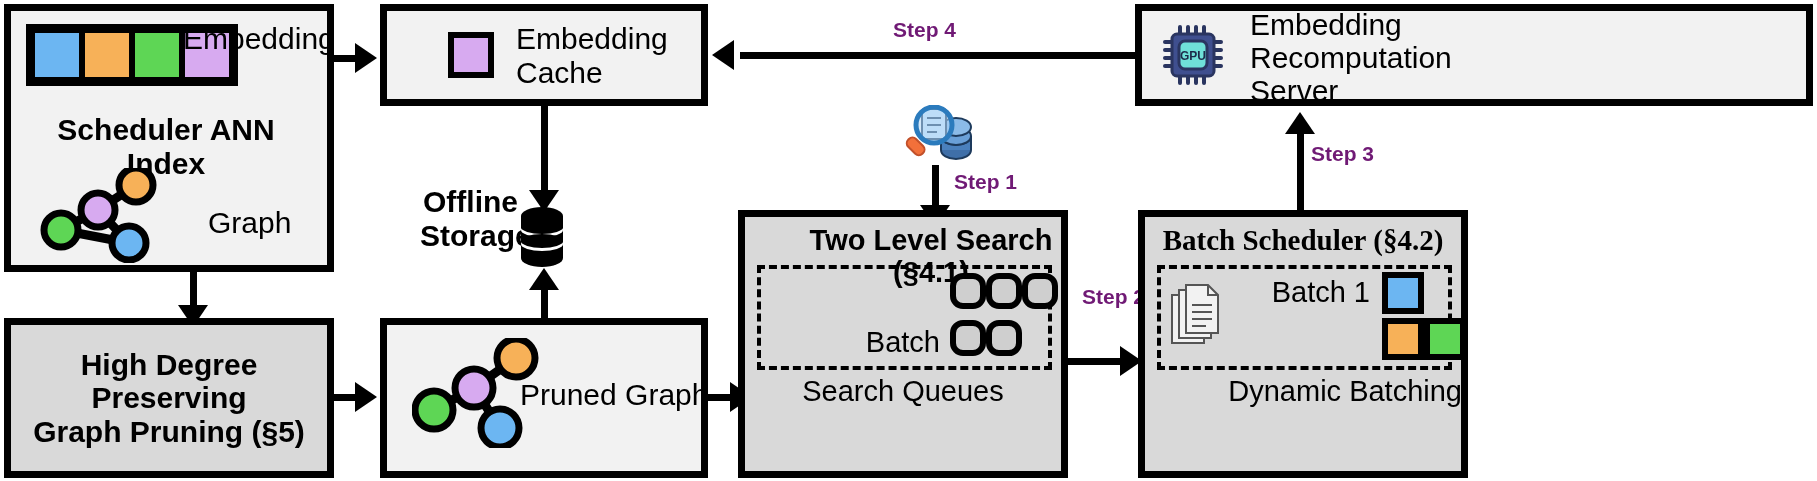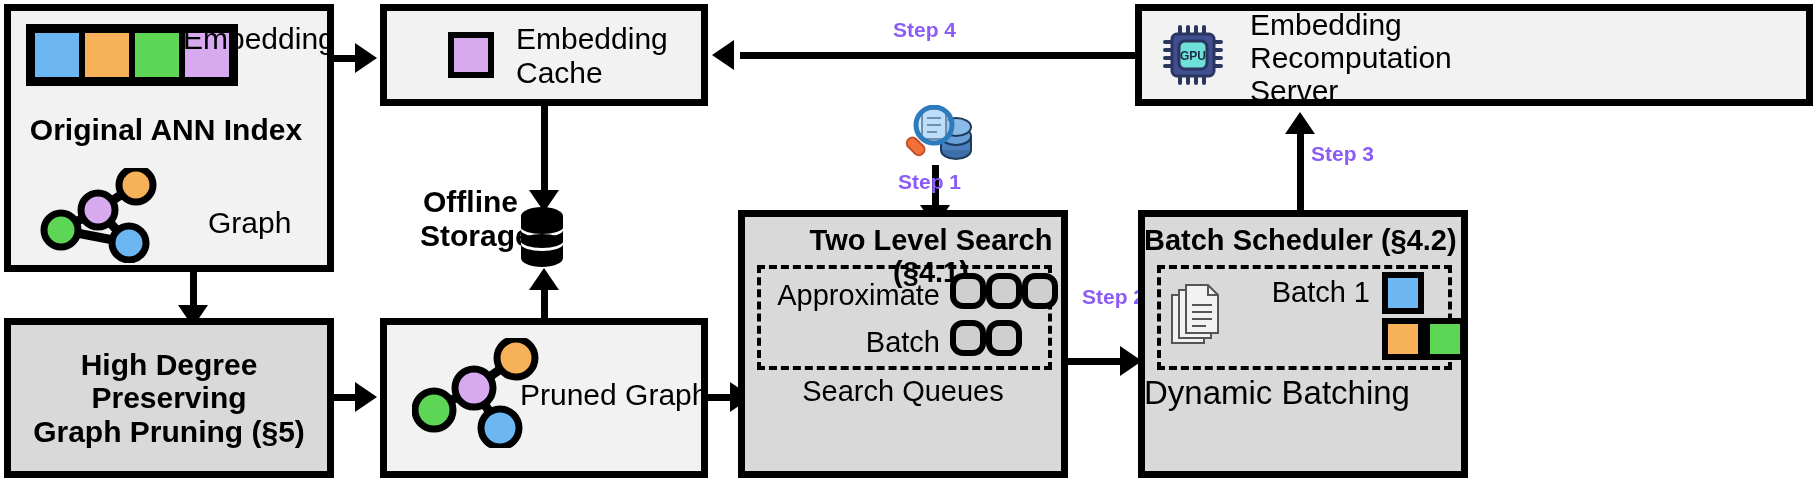--- a/index.html
+++ b/index.html
@@ -14,21 +14,21 @@
   .c{display:flex;align-items:center;justify-content:center;text-align:center;}
 
   
   .hline{position:absolute;background:#000;height:7px;}
   .vline{position:absolute;background:#000;width:7px;}
   .ar-r{position:absolute;width:0;height:0;border-top:15px solid transparent;border-bottom:15px solid transparent;border-left:22px solid #000;}
   .ar-l{position:absolute;width:0;height:0;border-top:15px solid transparent;border-bottom:15px solid transparent;border-right:22px solid #000;}
   .ar-d{position:absolute;width:0;height:0;border-left:15px solid transparent;border-right:15px solid transparent;border-top:22px solid #000;}
   .ar-u{position:absolute;width:0;height:0;border-left:15px solid transparent;border-right:15px solid transparent;border-bottom:22px solid #000;}
 
-  .steplbl{position:absolute;font-weight:bold;font-size:21px;color:#8b5cf6;white-space:nowrap;}
+  .steplbl{position:absolute;font-weight:bold;font-size:21px;color:#701a75;white-space:nowrap;}
 
   
   .strip{position:absolute;display:flex;border:6px solid #000;background:#000;}
   .strip i{display:block;width:44px;height:44px;border:3px solid #000;}
 
   .sq{position:absolute;border:6px solid #000;box-sizing:border-box;}
 
   .dashed{position:absolute;box-sizing:border-box;border:4px dashed #000;}
 
   .qcell{position:absolute;box-sizing:border-box;border:6px solid #000;border-radius:13px;background:#cfcfcf;}
@@ -45,21 +45,21 @@
 
   <div class="strip" style="left:26px;top:24px;">
     <i style="background:#6cb6f2;"></i>
     <i style="background:#f7b158;"></i>
     <i style="background:#5ed655;"></i>
     <i style="background:#d7aaf0;"></i>
   </div>
 
   <div class="lbl" style="left:183px;top:22px;font-size:30px;">Embedding</div>
 
-  <div class="lbl" style="left:16px;top:113px;width:300px;text-align:center;font-size:30px;font-weight:bold;">Original ANN Index</div>
+  <div class="lbl" style="left:16px;top:113px;width:300px;text-align:center;font-size:30px;font-weight:bold;">Scheduler ANN Index</div>
 
   <div class="svgwrap" style="left:36px;top:168px;">
     <svg width="125" height="95" viewBox="0 0 125 95">
       <g stroke="#000" stroke-width="9" stroke-linecap="round">
         <line x1="25" y1="62" x2="62" y2="42"></line>
         <line x1="62" y1="42" x2="100" y2="17"></line>
         <line x1="62" y1="42" x2="93" y2="75"></line>
         <line x1="25" y1="62" x2="93" y2="75"></line>
       </g>
       <circle cx="100" cy="17" r="17" fill="#f7b158" stroke="#000" stroke-width="7"></circle>
@@ -142,44 +142,43 @@
         <line x1="27" y1="20" x2="41" y2="20"></line>
         <line x1="27" y1="27" x2="37" y2="27"></line>
       </g>
       <circle cx="34" cy="20" r="18" fill="#aed6f5" fill-opacity="0.55" stroke="#2b7bbd" stroke-width="5"></circle>
       <rect x="6" y="36" width="20" height="11" rx="5" transform="rotate(45 16 41)" fill="#f2703a" stroke="#c1502a" stroke-width="2"></rect>
     </svg>
   </div>
 
   <div class="vline" style="left:932px;top:165px;height:46px;"></div>
   <div class="ar-d" style="left:920px;top:205px;"></div>
-  <div class="steplbl" style="left:898px;top:170px;">Step 1</div>
+  <div class="steplbl" style="left:954px;top:170px;">Step 1</div>
 
   <div class="box box-gray" style="left:738px;top:210px;width:330px;height:268px;"></div>
   <div class="lbl" style="left:772px;top:224px;width:318px;text-align:center;font-size:29px;font-weight:bold;">Two Level Search (§4.1)</div>
 
   <div class="dashed" style="left:757px;top:265px;width:295px;height:105px;"></div>
 
-  <div class="lbl" style="left:762px;top:279px;width:178px;text-align:right;font-size:29px;">Approximate</div>
   <div class="qcell" style="left:950px;top:273px;width:36px;height:36px;"></div>
   <div class="qcell" style="left:986px;top:273px;width:36px;height:36px;"></div>
   <div class="qcell" style="left:1022px;top:273px;width:36px;height:36px;"></div>
 
   <div class="lbl" style="left:762px;top:326px;width:178px;text-align:right;font-size:29px;">Batch</div>
   <div class="qcell" style="left:950px;top:320px;width:36px;height:36px;"></div>
   <div class="qcell" style="left:986px;top:320px;width:36px;height:36px;"></div>
 
   <div class="lbl" style="left:744px;top:375px;width:318px;text-align:center;font-size:29px;">Search Queues</div>
 
   <div class="hline" style="left:1068px;top:358px;width:62px;"></div>
   <div class="ar-r" style="left:1120px;top:346px;"></div>
   <div class="steplbl" style="left:1082px;top:285px;">Step 2</div>
 
   <div class="box box-gray" style="left:1138px;top:210px;width:330px;height:268px;"></div>
-  <div class="lbl" style="left:1144px;top:224px;width:318px;font-size:29px;font-weight:bold;">Batch Scheduler (§4.2)</div>
+  <div class="lbl" style="left:1144px;top:224px;width:318px;text-align:center;font-size:29px;font-weight:bold;font-family:Liberation Serif, serif;">Batch Scheduler (§4.2)</div>
 
   <div class="dashed" style="left:1157px;top:265px;width:295px;height:105px;"></div>
 
   <div class="svgwrap" style="left:1168px;top:283px;">
     <svg width="56" height="66" viewBox="0 0 56 66">
       <g fill="#f2f2f2" stroke="#555" stroke-width="2">
         <path d="M4 12 h22 l10 10 v38 h-32 z"></path>
         <path d="M11 7 h22 l10 10 v38 h-32 z"></path>
         <path d="M18 2 h22 l10 10 v38 h-32 z"></path>
       </g>
@@ -192,21 +191,21 @@
       </g>
     </svg>
   </div>
 
   <div class="lbl" style="left:1240px;top:276px;width:130px;text-align:right;font-size:29px;">Batch 1</div>
   <div class="sq" style="left:1382px;top:272px;width:42px;height:42px;background:#6cb6f2;"></div>
 
   <div class="sq" style="left:1382px;top:318px;width:42px;height:42px;background:#f7b158;"></div>
   <div class="sq" style="left:1424px;top:318px;width:42px;height:42px;background:#5ed655;"></div>
 
-  <div class="lbl" style="left:1144px;top:375px;width:318px;text-align:left;font-size:33px;">Dynamic Batching</div>
+  <div class="lbl" style="left:1144px;top:375px;width:318px;text-align:right;font-size:29px;">Dynamic Batching</div>
 
   <div class="vline" style="left:1297px;top:132px;height:78px;"></div>
   <div class="ar-u" style="left:1285px;top:112px;"></div>
   <div class="steplbl" style="left:1311px;top:142px;">Step 3</div>
 
   <div class="box box-light" style="left:1135px;top:4px;width:678px;height:102px;"></div>
   <div class="svgwrap" style="left:1162px;top:24px;">
     <svg width="62" height="62" viewBox="0 0 62 62">
       <g stroke="#2a3560" stroke-width="4" stroke-linecap="round">
         <line x1="18" y1="3" x2="18" y2="12"></line>

